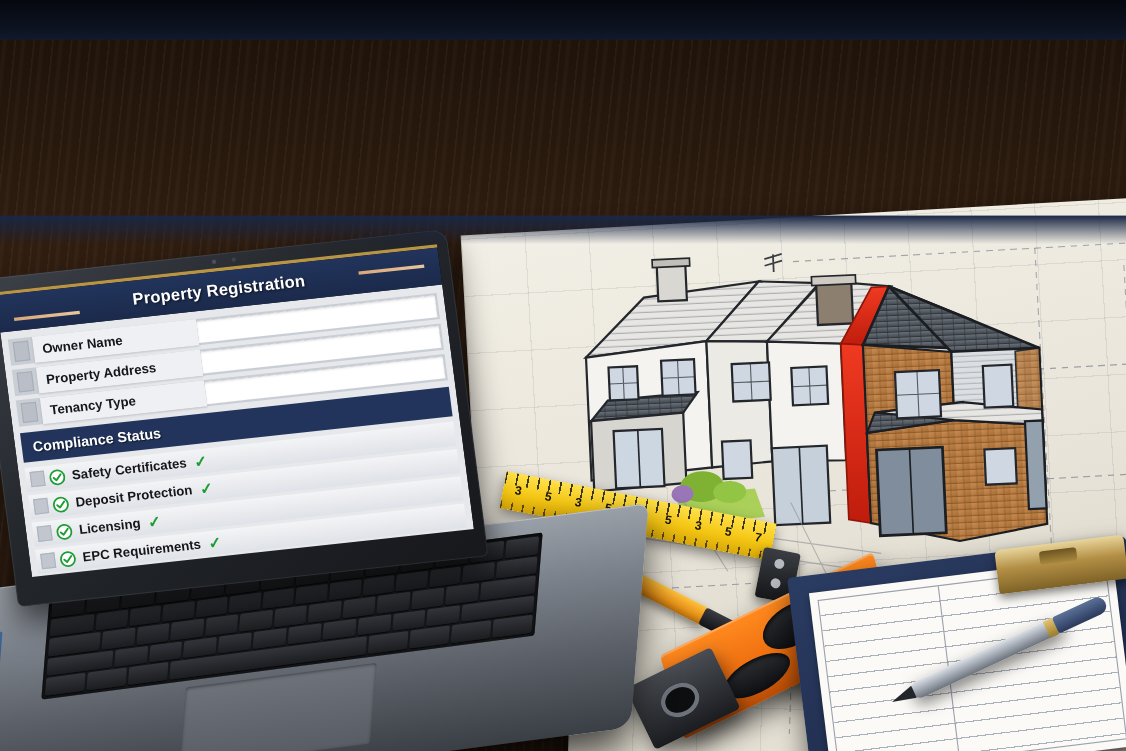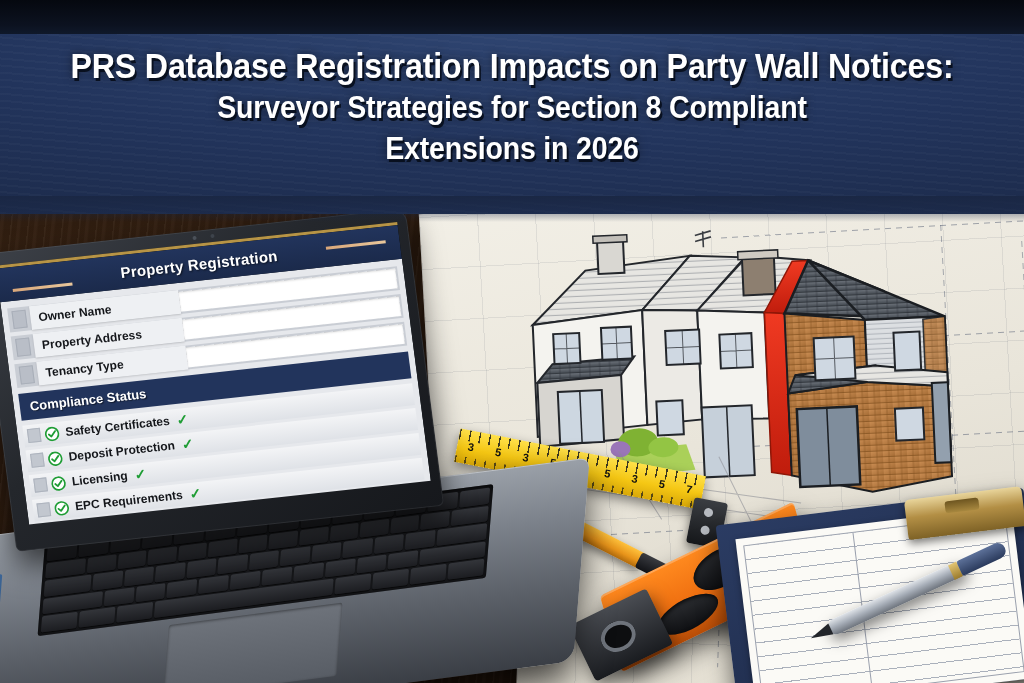--- a/index.html
+++ b/index.html
@@ -606,22 +606,15 @@
             <span class="clabel">EPC Requirements</span>
             <span class="ctick">✓</span>
           </div>
 
         </div>
       </div>
     </div>
   </div>
 
   <div class="topstrip"></div>
-  <div class="banner">
-    <div class="title">
-      <span class="l1">PRS Database Registration Impacts on Party Wall Notices:</span>
-      <span class="l2">Surveyor Strategies for Section 8 Compliant</span>
-      <span class="l3">Extensions in 2026</span>
-    </div>
-  </div>
   <div class="banner-fade"></div>
 
 </div>
 
 </body></html>

